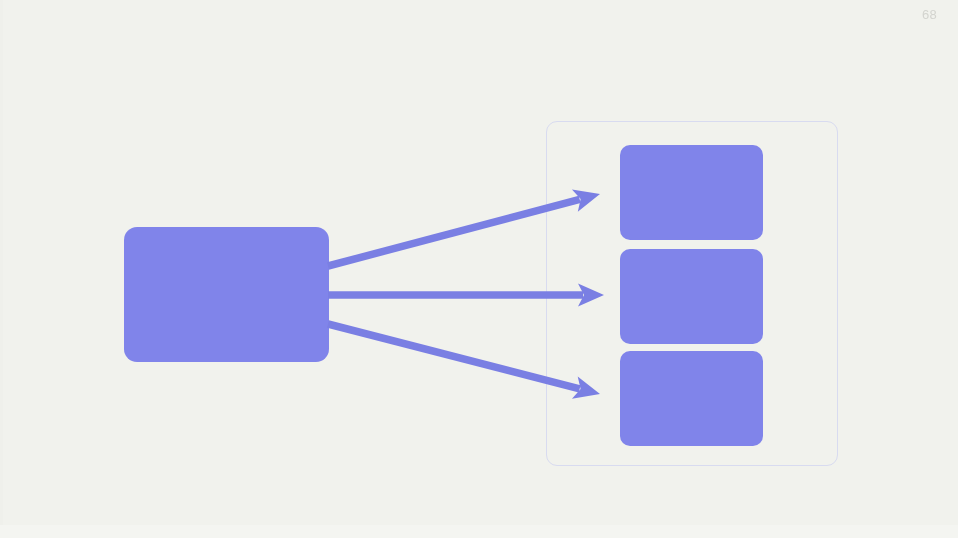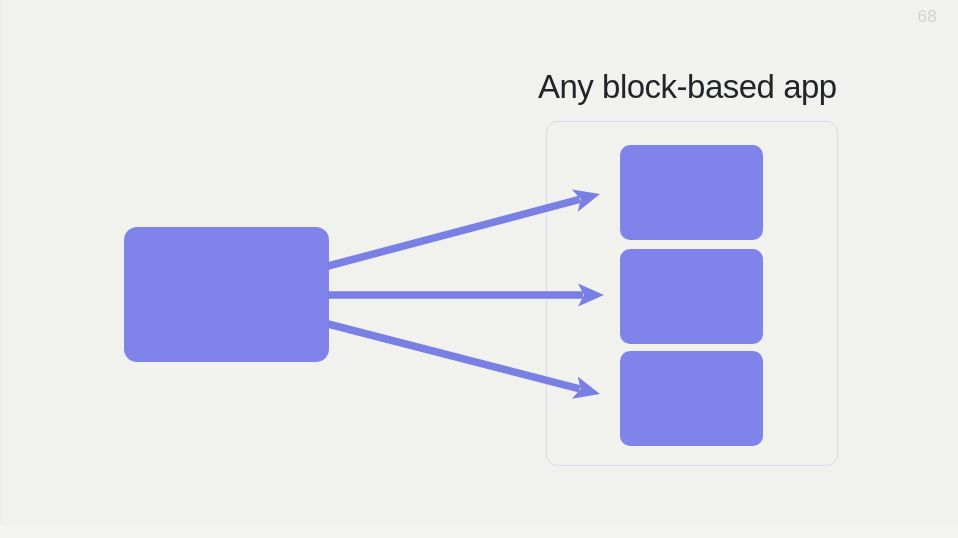--- a/index.html
+++ b/index.html
@@ -39,21 +39,21 @@
     bottom: 0;
     width: 3px;
     background: #eff0eb;
   }
 
   
   #page-number {
     position: absolute;
     right: 21px;
     top: 8px;
-    font-size: 17px;
+    font-size: 13px;
     line-height: 1;
     letter-spacing: 0.3px;
     color: #d3d4cf;
     font-family: "Liberation Sans", sans-serif;
     font-weight: 400;
     user-select: none;
   }
 
   
   .heading {
@@ -127,21 +127,20 @@
 </head>
 <body>
 
 <div id="slide">
 
   <div id="slide-left-edge"></div>
   <div id="slide-bottom-band"></div>
 
   <div id="page-number">68</div>
 
-  <div class="heading" id="heading-right">Any block-based app</div>
 
 
   <div id="source-block" style="left: 124px; top: 227px; width: 205px; height: 135px; background: rgb(128, 132, 234); border-radius: 13px;"></div>
 
   <div id="app-container" style="left: 546px; top: 121px; width: 292px; height: 345px; border-color: rgb(216, 219, 240); border-radius: 11px;"></div>
 
   <div class="target-block" id="target-block-1" style="left: 620px; top: 145px; width: 143px; height: 95px; background: rgb(128, 132, 234);"></div>
   <div class="target-block" id="target-block-2" style="left: 620px; top: 249px; width: 143px; height: 95px; background: rgb(128, 132, 234);"></div>
   <div class="target-block" id="target-block-3" style="left: 620px; top: 351px; width: 143px; height: 95px; background: rgb(128, 132, 234);"></div>
 

